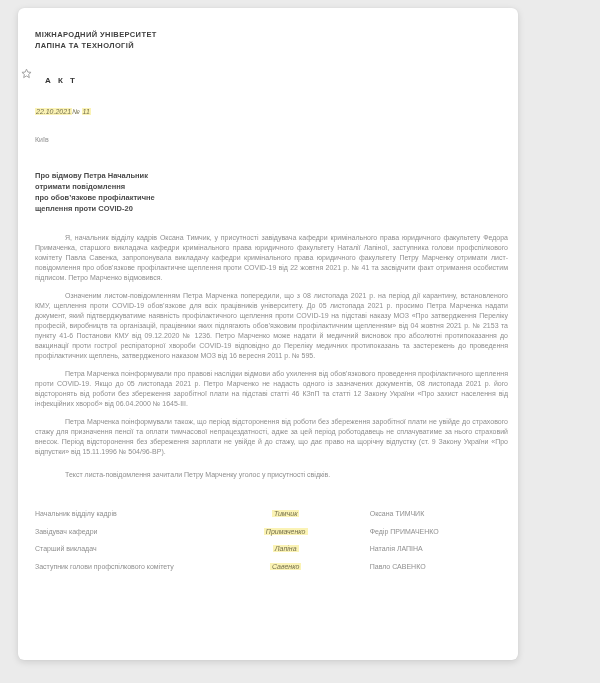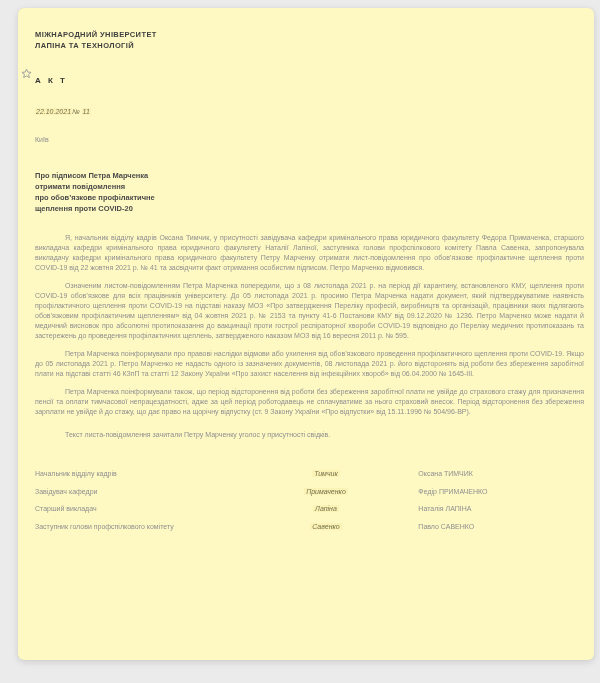--- a/index.html
+++ b/index.html
@@ -6,29 +6,29 @@
   html,body { width:600px; height:683px; }
   body {
     background:#ebebeb;
     font-family:"Liberation Sans", sans-serif;
     position:relative;
     overflow:hidden;
   }
   .card {
     position:absolute;
     left:18px; top:8px;
-    width:576px; height:652px;
-    background:#fef9c3;
+    width:500px; height:652px;
+    background:#ffffff;
     border-radius:6px;
     box-shadow:0 2px 7px rgba(0,0,0,0.13), 0 0 1px rgba(0,0,0,0.10);
     padding:22px 10px 18px 17px;
   }
   .org { font-size:7.5px; font-weight:bold; color:#3f3f3f; line-height:10.5px; letter-spacing:0.4px; }
   .title-row { margin-top:18px; position:relative; }
-  .doc-type { font-size:8px; font-weight:bold; color:#333333; letter-spacing:2.5px; }
+  .doc-type { font-size:8px; font-weight:bold; color:#333333; letter-spacing:2.5px;margin-left:10px; }
   .star { position:absolute; left:-14px; top:-1px; width:11px; height:11px; }
   .date-row { margin-top:21px; font-size:7px; font-style:italic; color:#76714d; }
   .hl { background:#fbf3b5; padding:0 1px; }
   .city { margin-top:21px; font-size:7px; color:#8f8f8f; }
   .subject { margin-top:27px; font-size:7.5px; font-weight:bold; color:#4a4a4a; line-height:11px; }
   .bodytext { margin-top:19px; font-size:7px; color:#8f8f8f; line-height:10px; text-align:justify; }
   .bodytext p { text-indent:30px; margin-bottom:8px; }
   .bodytext p.last { margin-top:13px; }
   .sigs { margin-top:29px; }
   .sig-row { display:flex; align-items:flex-start; margin-bottom:7.5px; font-size:7px; line-height:10px; }
@@ -54,21 +54,21 @@
     <span class="doc-type">А К Т</span>
   </div>
 
   <div class="date-row">
     <span class="hl">22.10.2021</span><span>№ </span><span class="hl">11</span>
   </div>
 
   <div class="city">Київ</div>
 
   <div class="subject">
-    <div>Про підписом Петра Марченка</div>
+    <div>Про відмову Петра Начальник</div>
     <div>отримати повідомлення</div>
     <div>про обов’язкове профілактичне</div>
     <div>щеплення проти COVID-20</div>
   </div>
 
   <div class="bodytext">
     <p>Я, начальник відділу кадрів Оксана Тимчик, у присутності завідувача кафедри кримінального права юридичного факультету Федора Примаченка, старшого викладача кафедри кримінального права юридичного факультету Наталії Лапіної, заступника голови профспілкового комітету Павла Савенка, запропонувала викладачу кафедри кримінального права юридичного факультету Петру Марченку отримати лист-повідомлення про обов’язкове профілактичне щеплення проти COVID-19 від 22 жовтня 2021 р. № 41 та засвідчити факт отримання особистим підписом. Петро Марченко відмовився.</p>
     <p>Означеним листом-повідомленням Петра Марченка попередили, що з 08 листопада 2021 р. на період дії карантину, встановленого КМУ, щеплення проти COVID-19 обов’язкове для всіх працівників університету. До 05 листопада 2021 р. просимо Петра Марченка надати документ, який підтверджуватиме наявність профілактичного щеплення проти COVID-19 на підставі наказу МОЗ «Про затвердження Переліку професій, виробництв та організацій, працівники яких підлягають обов’язковим профілактичним щепленням» від 04 жовтня 2021 р. № 2153 та пункту 41-6 Постанови КМУ від 09.12.2020 № 1236. Петро Марченко може надати й медичний висновок про абсолютні протипоказання до вакцинації проти гострої респіраторної хвороби COVID-19 відповідно до Переліку медичних протипоказань та застережень до проведення профілактичних щеплень, затвердженого наказом МОЗ від 16 вересня 2011 р. № 595.</p>
     <p>Петра Марченка поінформували про правові наслідки відмови або ухилення від обов’язкового проведення профілактичного щеплення проти COVID-19. Якщо до 05 листопада 2021 р. Петро Марченко не надасть одного із зазначених документів, 08 листопада 2021 р. його відсторонять від роботи без збереження заробітної плати на підставі статті 46 КЗпП та статті 12 Закону України «Про захист населення від інфекційних хвороб» від 06.04.2000 № 1645-ІІІ.</p>
     <p>Петра Марченка поінформували також, що період відсторонення від роботи без збереження заробітної плати не увійде до страхового стажу для призначення пенсії та оплати тимчасової непрацездатності, адже за цей період роботодавець не сплачуватиме за нього страховий внесок. Період відсторонення без збереження зарплати не увійде й до стажу, що дає право на щорічну відпустку (ст. 9 Закону України «Про відпустки» від 15.11.1996 № 504/96-ВР).</p>

